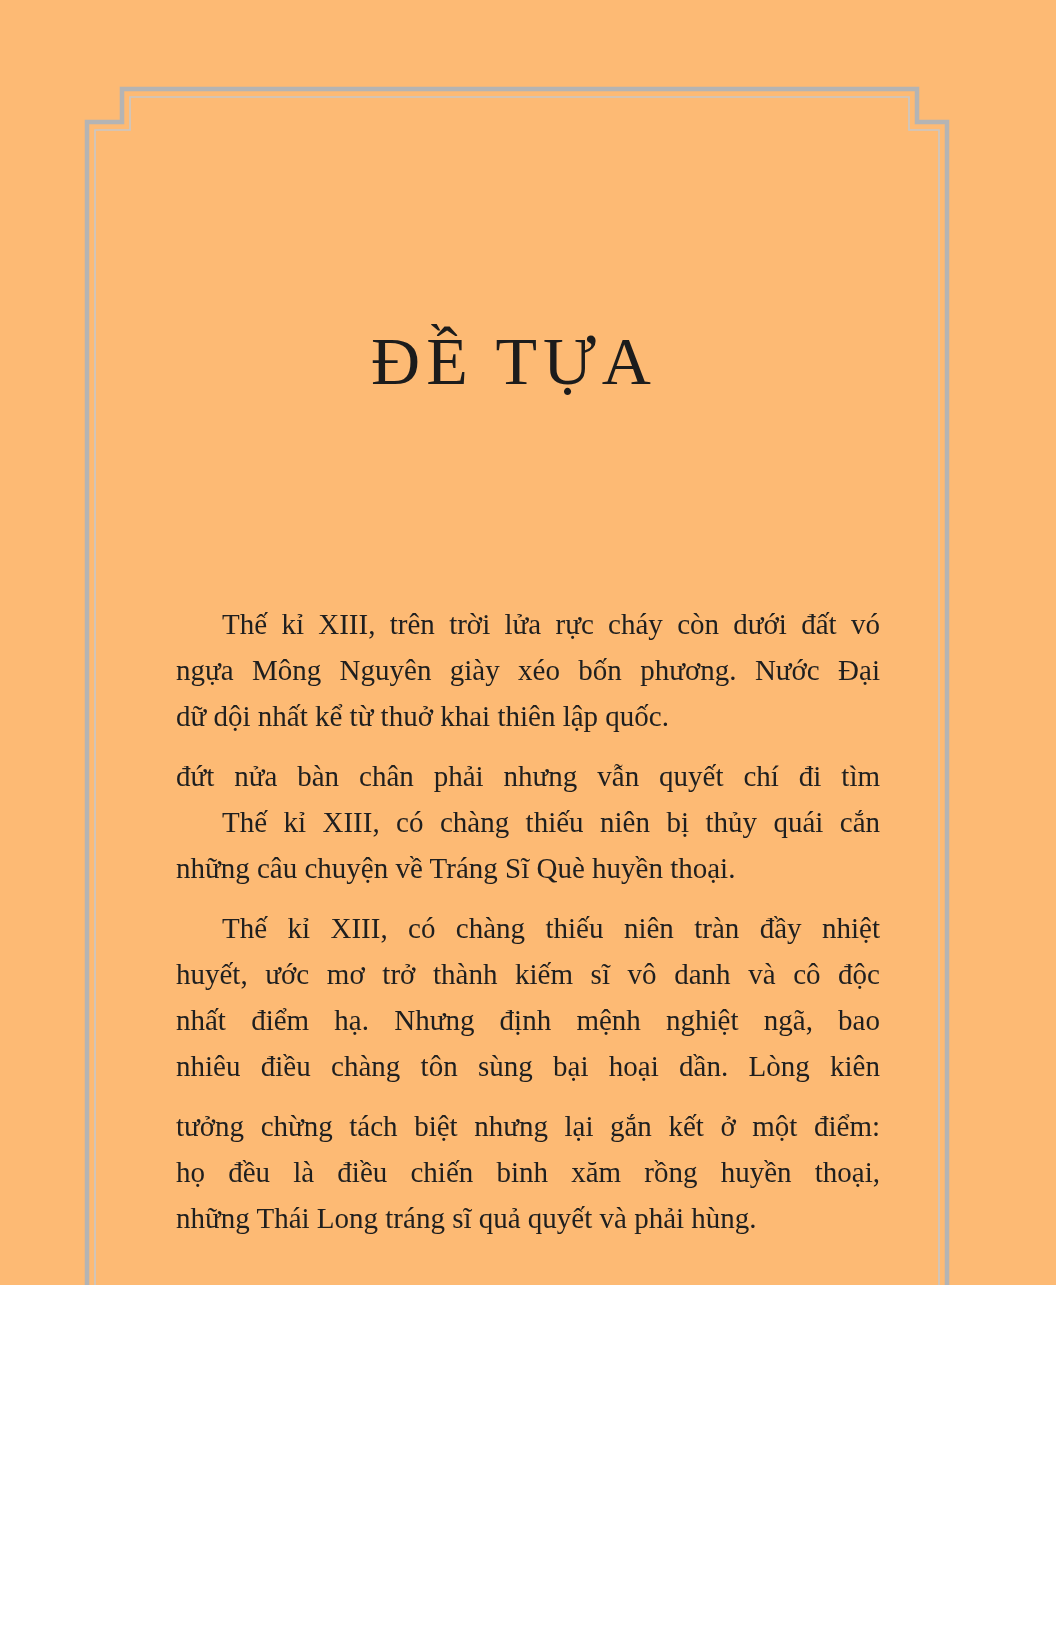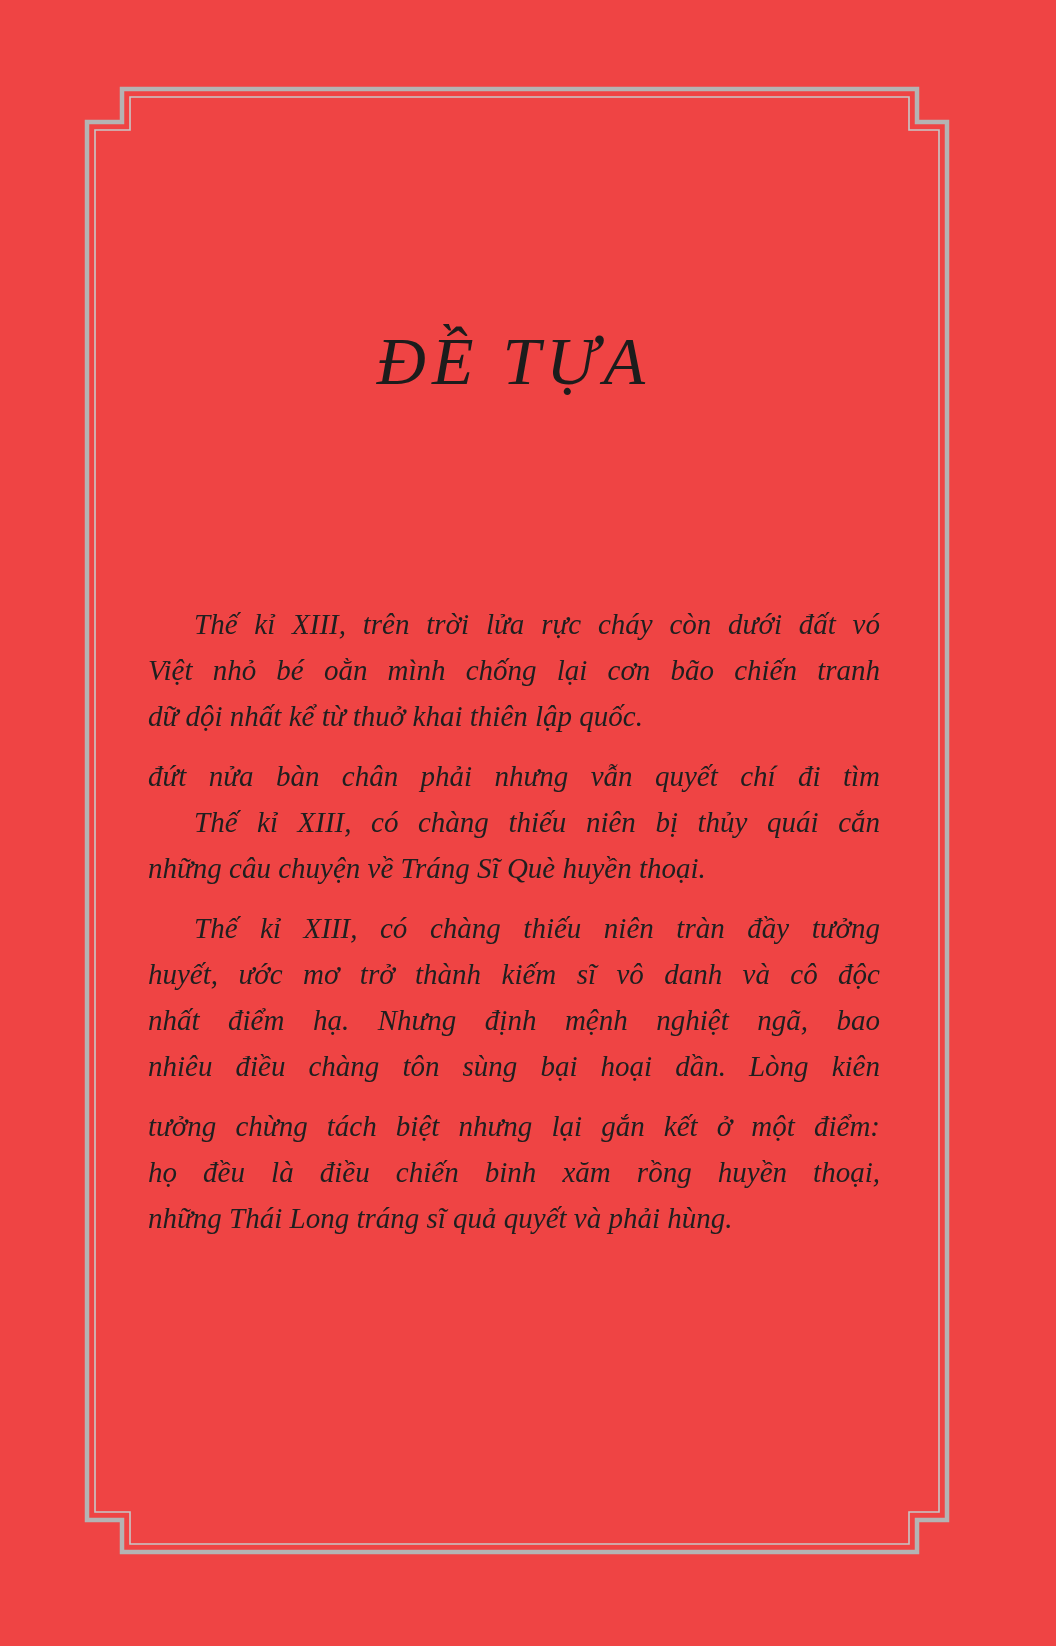--- a/index.html
+++ b/index.html
@@ -3,25 +3,24 @@
 <meta charset="utf-8">
 <style>
   html, body {
     margin: 0;
     padding: 0;
     background: #ffffff;
   }
   .page {
     position: relative;
     width: 1056px;
-    height: 1646px;
-    background: #ef4444;
+    height: 1285px;
+    background: #fdba74;
     font-family: "Liberation Serif", serif;
     overflow: hidden;
-    font-style: italic;
   }
   .frame {
     position: absolute;
     left: 0;
     top: 0;
     width: 1056px;
     height: 1646px;
     pointer-events: none;
   }
   .title {
@@ -47,20 +46,21 @@
     font-size: 29px;
   }
   .para {
     margin: 0 0 14px 0;
   }
   .line {
     line-height: 46px;
     text-align: justify;
     text-align-last: justify;
     white-space: normal;
+    margin-left: 28px;
   }
   .line.first {
     text-indent: 46px;
   }
   .line.last {
     text-align-last: left;
   }
 </style>
 </head>
 <body>
@@ -70,30 +70,30 @@
   <svg class="frame" viewBox="0 0 1056 1646" xmlns="http://www.w3.org/2000/svg">
     <path d="M122,89 H917 V122 H947 V1520 H917 V1552 H122 V1520 H87 V122 H122 Z" fill="none" stroke="#b4b4b4" stroke-width="4.5"></path>
     <path d="M130,97 H909 V130 H939 V1512 H909 V1544 H130 V1512 H95 V130 H130 Z" fill="none" stroke="#c8c8c8" stroke-width="1.6"></path>
   </svg>
 
   <h1 class="title">ĐỀ TỰA</h1>
 
   <main class="body-text">
       <div class="para">
         <div class="line first">Thế kỉ XIII, trên trời lửa rực cháy còn dưới đất vó</div>
-        <div class="line">Việt nhỏ bé oằn mình chống lại cơn bão chiến tranh</div>
+        <div class="line">ngựa Mông Nguyên giày xéo bốn phương. Nước Đại</div>
         <div class="line last">dữ dội nhất kể từ thuở khai thiên lập quốc.</div>
       </div>
       <div class="para">
         <div class="line">đứt nửa bàn chân phải nhưng vẫn quyết chí đi tìm</div>
         <div class="line first">Thế kỉ XIII, có chàng thiếu niên bị thủy quái cắn</div>
         <div class="line last">những câu chuyện về Tráng Sĩ Què huyền thoại.</div>
       </div>
       <div class="para">
-        <div class="line first">Thế kỉ XIII, có chàng thiếu niên tràn đầy tưởng</div>
+        <div class="line first">Thế kỉ XIII, có chàng thiếu niên tràn đầy nhiệt</div>
         <div class="line">huyết, ước mơ trở thành kiếm sĩ vô danh và cô độc</div>
         <div class="line">nhất điểm hạ. Nhưng định mệnh nghiệt ngã, bao</div>
         <div class="line">nhiêu điều chàng tôn sùng bại hoại dần. Lòng kiên</div>
       </div>
       <div class="para">
         <div class="line">tưởng chừng tách biệt nhưng lại gắn kết ở một điểm:</div>
         <div class="line">họ đều là điều chiến binh xăm rồng huyền thoại,</div>
         <div class="line last">những Thái Long tráng sĩ quả quyết và phải hùng.</div>
       </div>
     </main>

